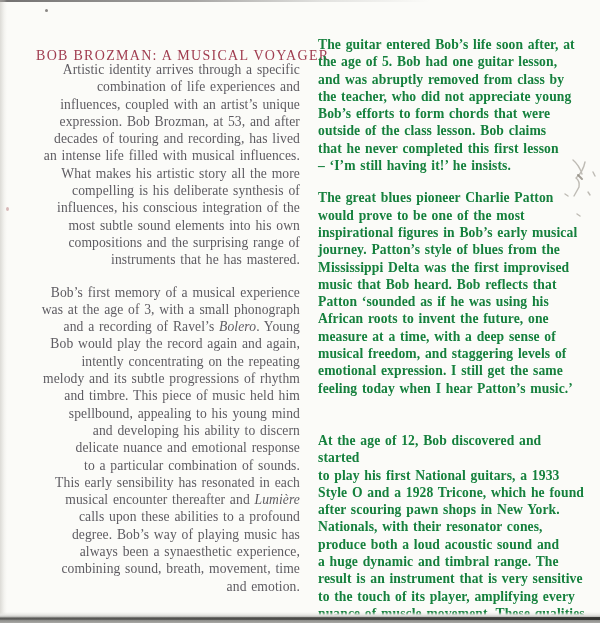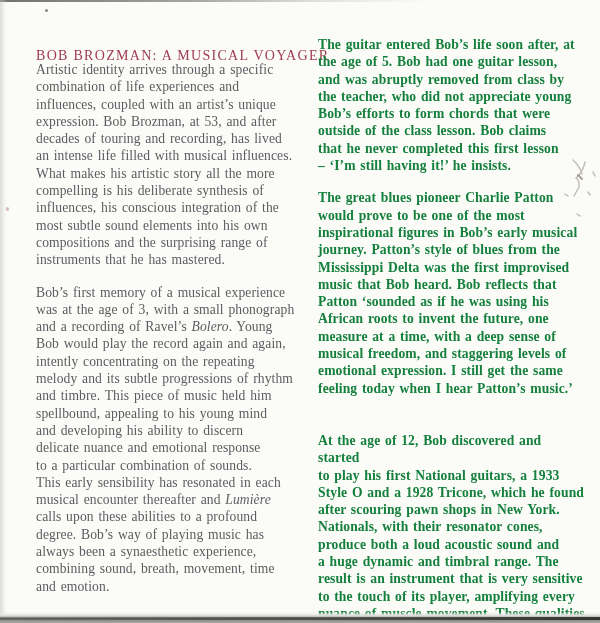--- a/index.html
+++ b/index.html
@@ -43,21 +43,21 @@
     position:absolute;top:39px;left:36px;width:280px;
     font-size:14px;letter-spacing:1.3px;font-weight:500;
     white-space:nowrap;
   }
   
   .col{
     position:absolute;top:60px;width:266px;
     font-size:13.6px;line-height:17.3px;
     word-spacing:1.2px;letter-spacing:.1px;
   }
-  .col-left{left:36px;top:61px;width:264px;}
+  .col-left{left:36px;top:61px;width:264px;text-align:right;}
   .col-right{left:318px;top:36px;width:268px;}
   .para{margin:0 0 15px 0;}
   .col-right .para:nth-child(3){margin-top:35px;}
   em{}
 </style>
 </head>
 <body style="background: rgb(251, 251, 248);">
 
 <div class="page">
 

